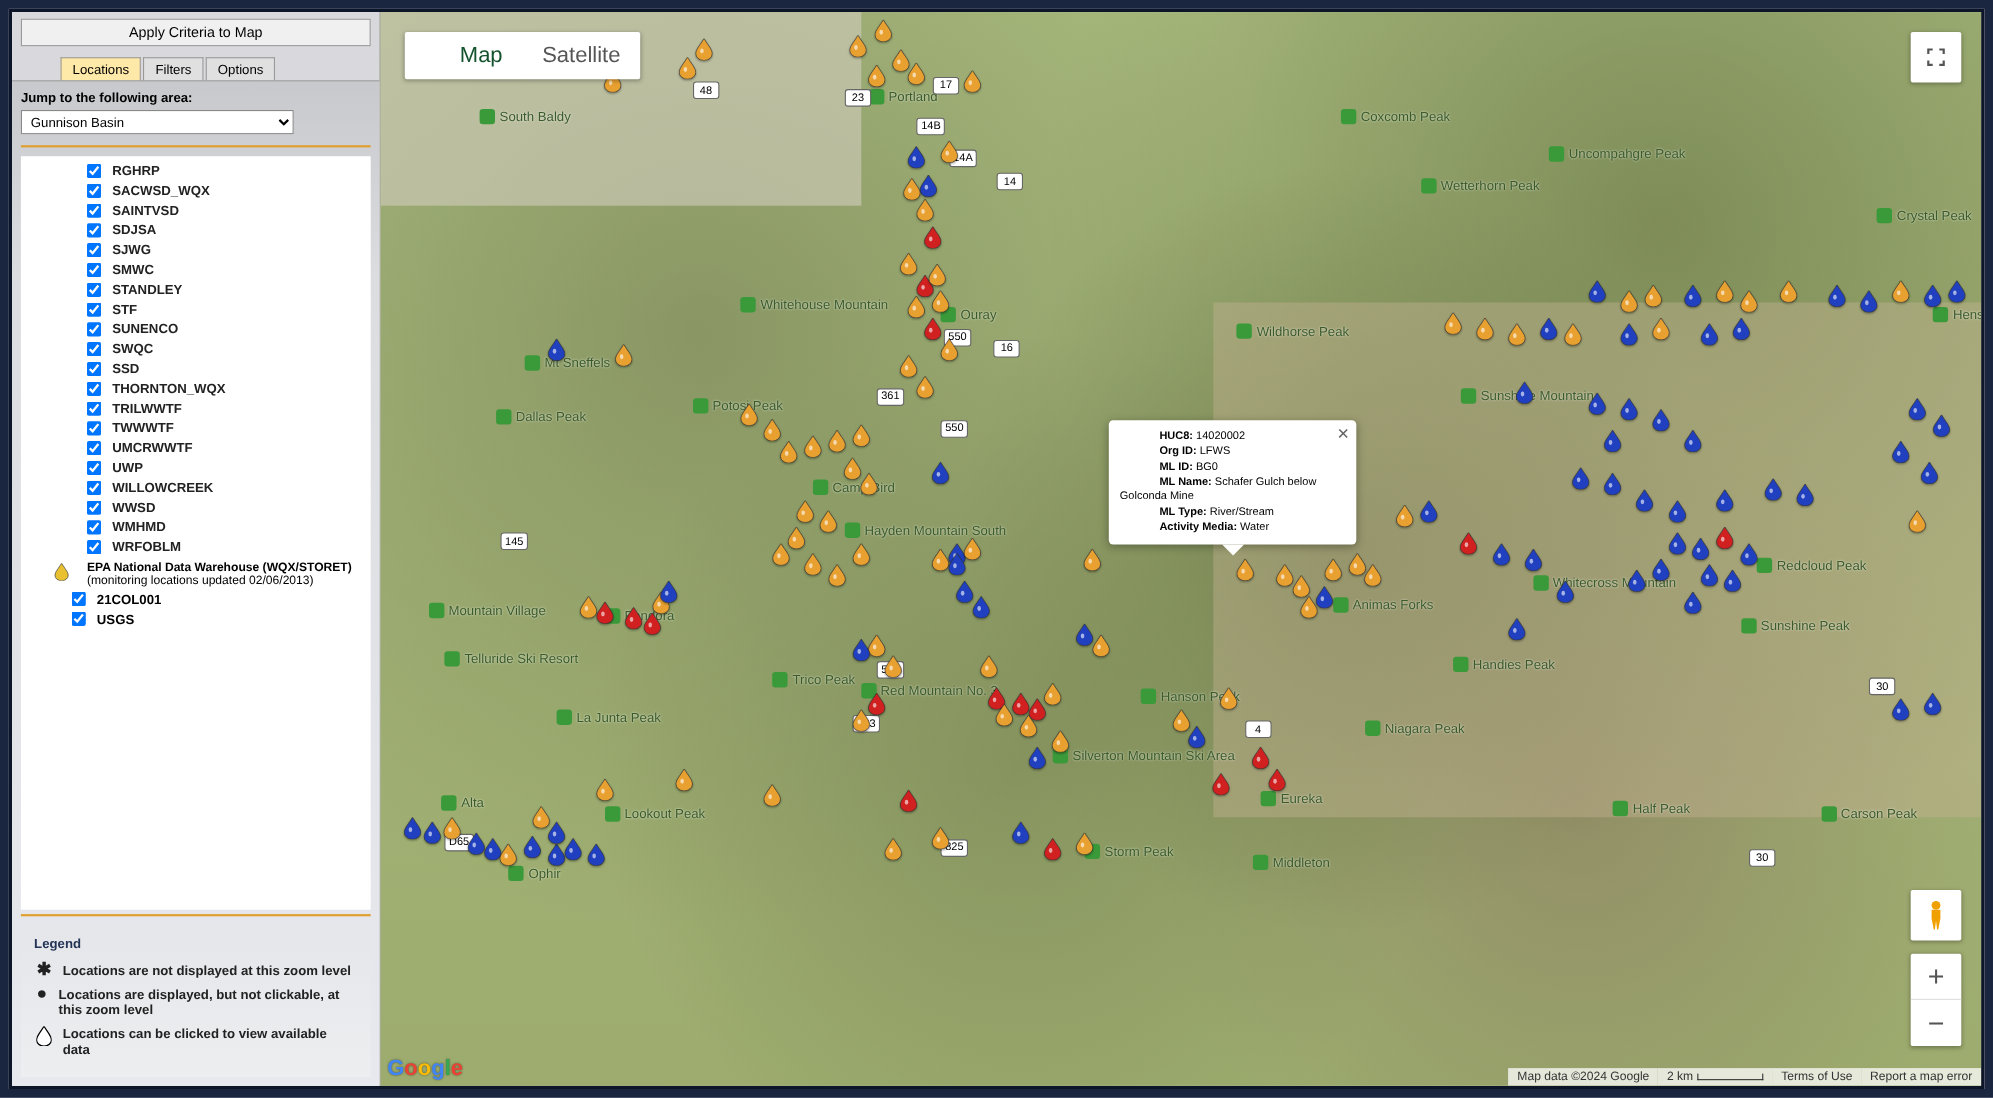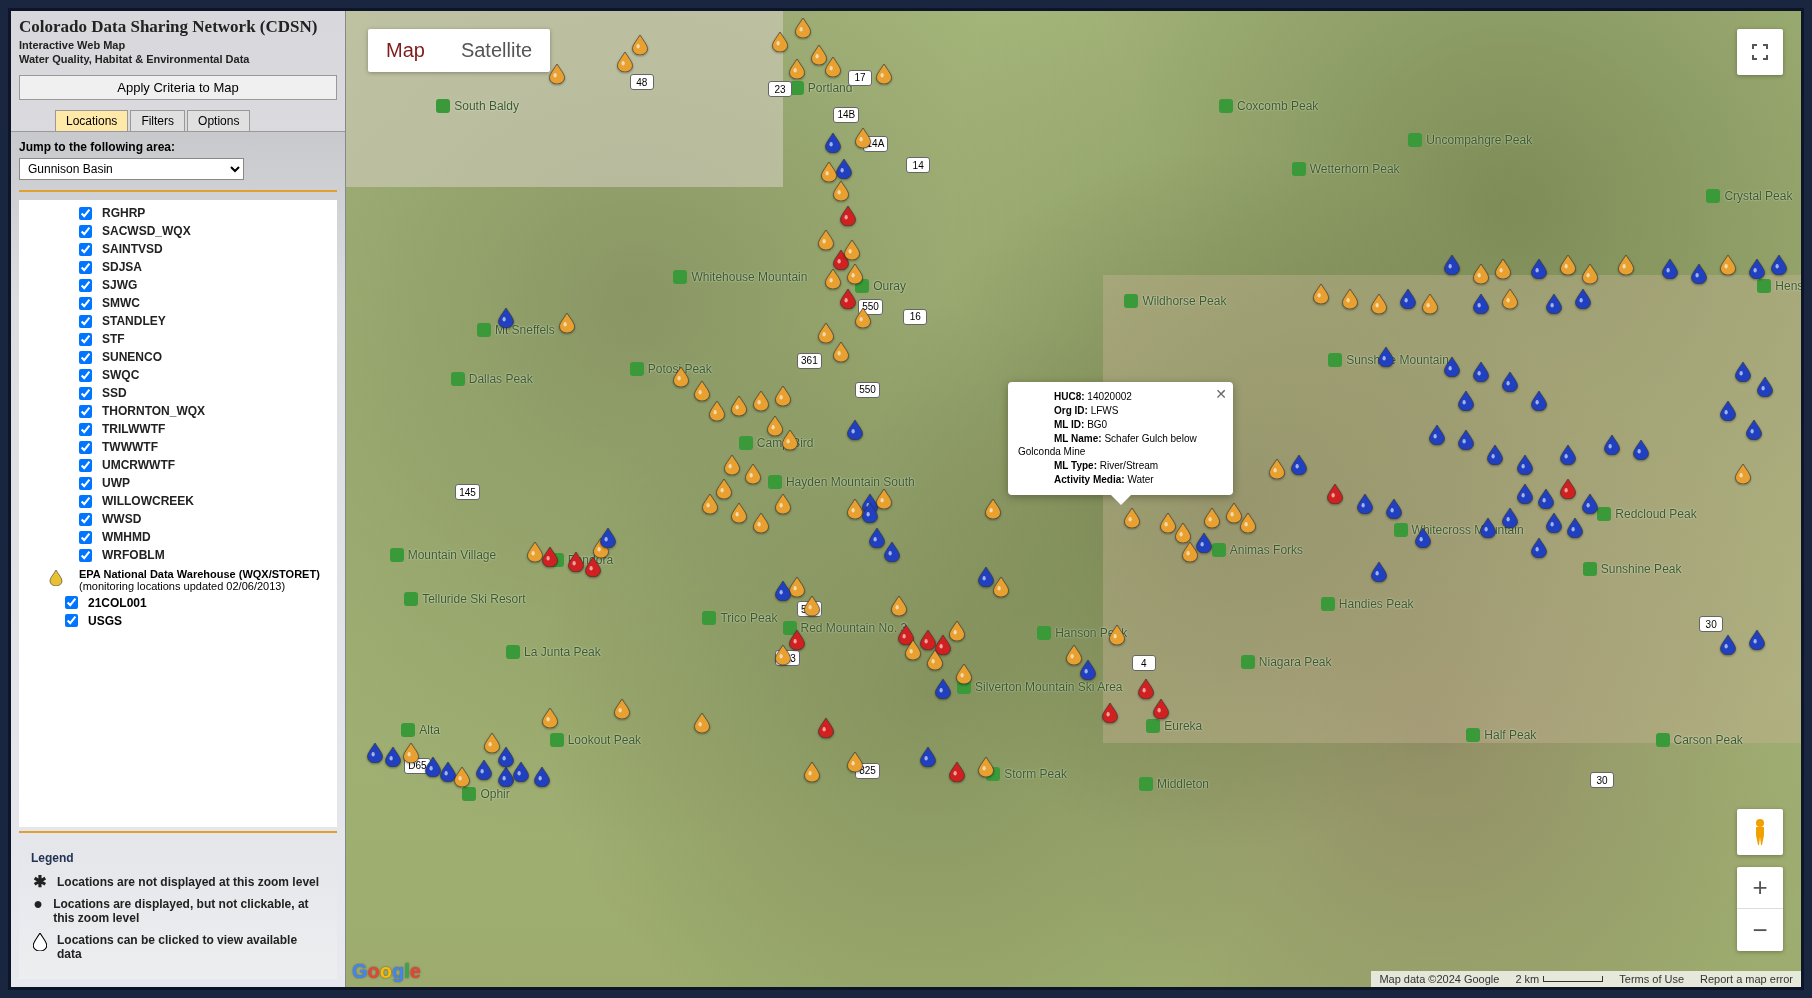--- a/index.html
+++ b/index.html
@@ -76,21 +76,21 @@
   display: flex;
   flex-direction: column;
   overflow: hidden;
 }
 .jump-label {
   font-size: 12px;
   font-weight: bold;
   margin-bottom: 4px;
 }
 .jump-select {
-  width: 225px;
+  width: 248px;
   padding: 2px 4px;
   font-size: 12px;
   background: #fff;
   border: 1px solid #888;
   margin-bottom: 6px;
 }
 .hr-orange {
   border: none;
   border-top: 2px solid #e0a030;
   margin: 4px 0 8px 0;
@@ -197,21 +197,21 @@
   background: #fff;
   border-radius: 2px;
   box-shadow: 0 1px 4px rgba(0,0,0,0.3);
 }
 .map-type-btn {
   padding: 10px 18px;
   font-size: 20px;
   cursor: pointer;
   color: #555;
 }
-.map-type-btn.active { color: #7f1d1d; font-weight: 500; }
+.map-type-btn.active { color: #14532d; font-weight: 500; margin-left: 32px; }
 .fullscreen-btn {
   position: absolute;
   top: 18px; right: 18px;
   width: 46px; height: 46px;
   background: #fff;
   border-radius: 2px;
   box-shadow: 0 1px 4px rgba(0,0,0,0.3);
   display: flex; align-items: center; justify-content: center;
   cursor: pointer;
   font-size: 20px;
@@ -339,25 +339,20 @@
   padding: 0 3px;
   border-radius: 3px;
 }
 </style>
 </head>
 <body>
 
 <div class="outer-frame">
 
   <div class="sidebar">
-    <div class="sidebar-header">
-      <h1>Colorado Data Sharing Network (CDSN)</h1>
-      <div class="subtitle">Interactive Web Map</div>
-      <div class="subtitle">Water Quality, Habitat &amp; Environmental Data</div>
-    </div>
     <button class="apply-btn">Apply Criteria to Map</button>
     <div class="tabs">
       <div class="tab active">Locations</div>
       <div class="tab">Filters</div>
       <div class="tab">Options</div>
     </div>
     <div class="tab-content">
       <div class="jump-label">Jump to the following area:</div>
       <select class="jump-select">
         <option>Gunnison Basin</option>

